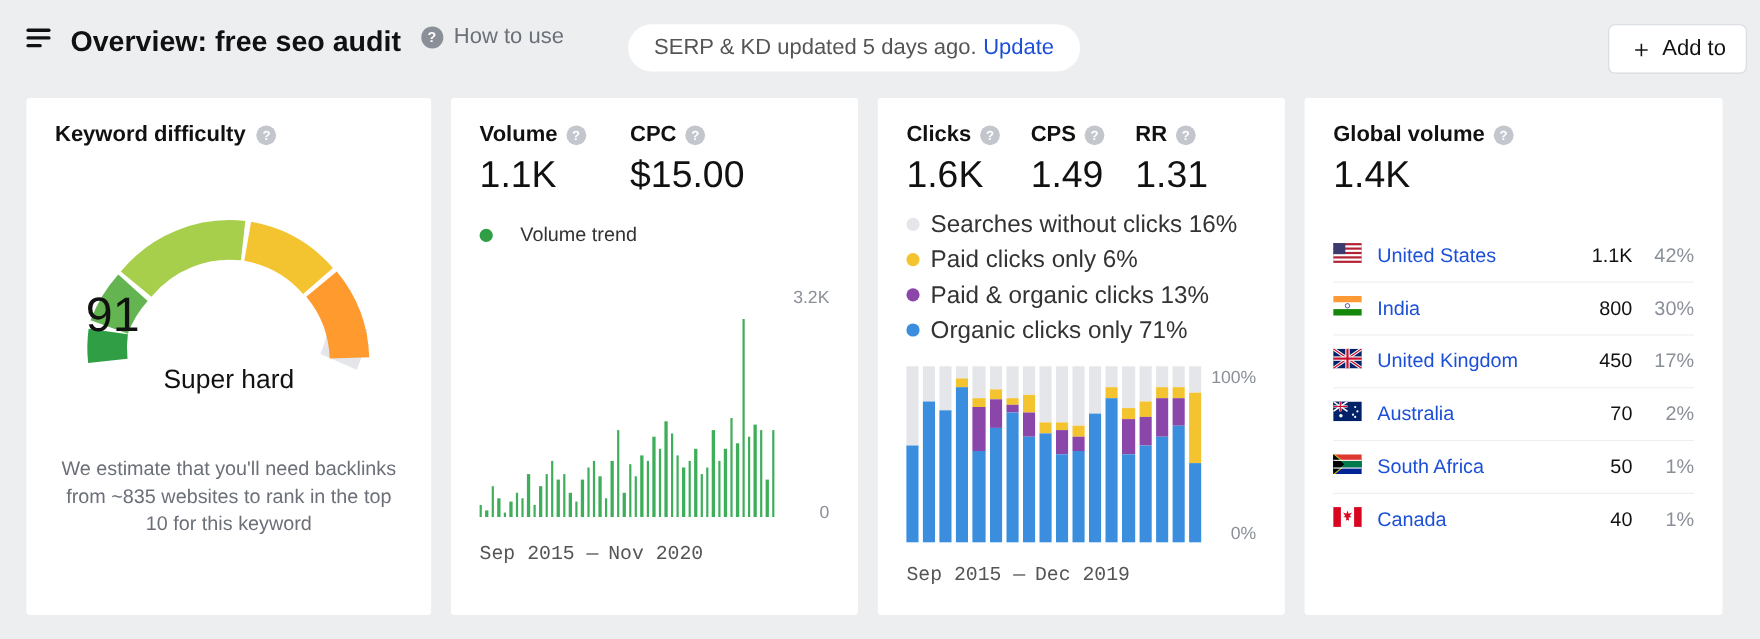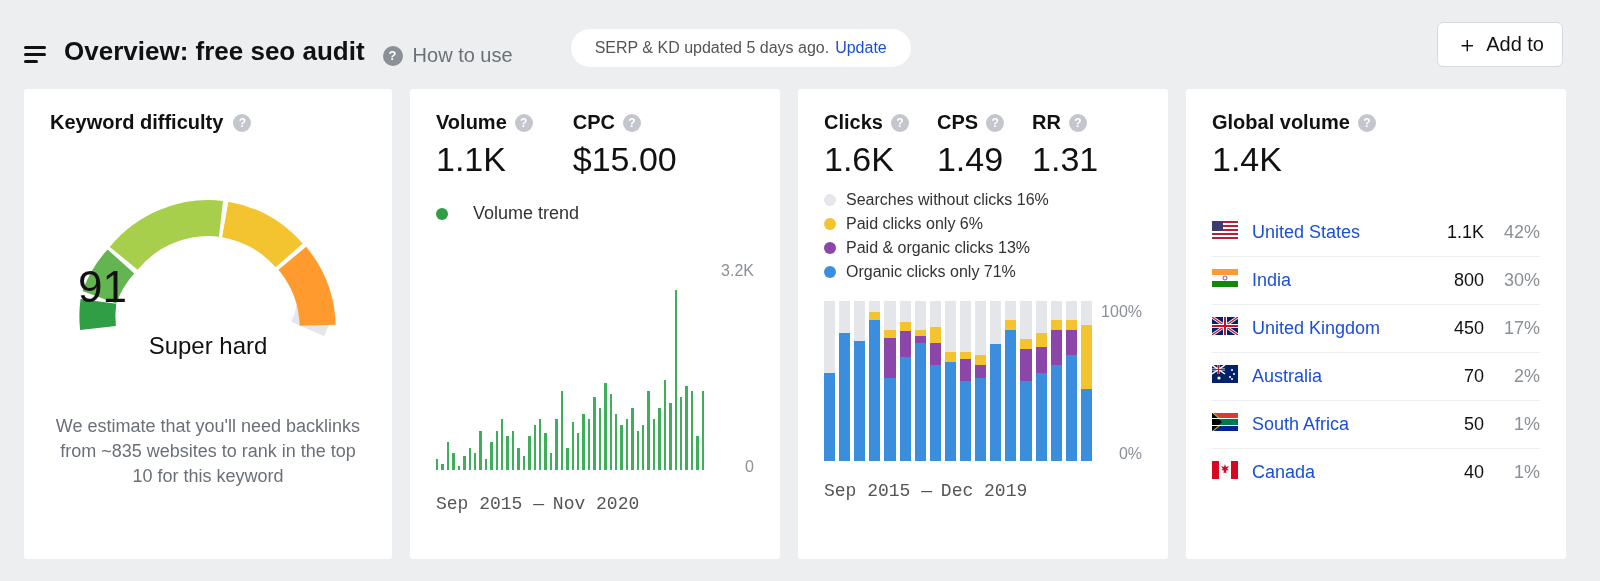--- a/index.html
+++ b/index.html
@@ -7,39 +7,39 @@
     font-family: -apple-system, BlinkMacSystemFont, "Segoe UI", Helvetica, Arial, sans-serif;
     background: #eceef0;
     color: #111;
     width: 1600px;
     height: 581px;
     overflow: hidden;
   }
   
   .header {
     display: flex;
-    align-items: flex-end;
-    padding: 22px 37px 0 24px;
+    align-items: flex-start;
+    padding: 22px 12px 0 24px;
     gap: 18px;
   }
   .menu-icon { cursor: pointer; }
   .menu-icon div { width: 22px; height: 3px; background:#111; border-radius:2px; margin:4px 0;}
   .menu-icon div:nth-child(1){width:22px;}
   .menu-icon div:nth-child(2){width:22px;}
   .menu-icon div:nth-child(3){width:14px;}
   .title { font-size: 26px; font-weight: 700; }
   .help-q {
     display:inline-flex;align-items:center;justify-content:center;
     width:20px;height:20px;border-radius:50%;background:#8a8f98;color:#fff;
     font-size:13px;font-weight:700;
   }
   .help-q.sm{width:18px;height:18px;font-size:12px;background:#c3c7cd;color:#fff;}
   .how-use{color:#6b7078;font-size:20px;display:flex;align-items:center;gap:10px;}
   .pill{
-    background:#fff;border-radius:999px;padding:10px 24px;font-size:16px;color:#555;
+    background:#fff;border-radius:999px;padding:10px 24px;font-size:20px;color:#555;
     display:flex;align-items:center;gap:6px;margin-left:40px;
   }
   .pill .update{color:#1c4fd8;font-weight:400;}
   .spacer{flex:1;}
   .addto{
     background:#fff;border:1px solid #d6dade;border-radius:6px;padding:10px 18px;
     font-size:20px;display:flex;align-items:center;gap:8px;cursor:pointer;
     margin-right:0;
   }
   .plus{font-size:22px;font-weight:400;line-height:1;}
@@ -68,21 +68,21 @@
   .bars{position:absolute;bottom:10px;left:0;right:50px;display:flex;align-items:flex-end;gap:3px;height:180px;}
   .bars div{flex:1;background:#3fae5b;min-width:2px;max-width:6px;}
   .ylab{position:absolute;right:0;font-size:16px;color:#8a8f98;}
   .ylab.top{top:12px;}
   .ylab.bot{bottom:4px;}
   .range{font-size:18px;color:#555;margin-top:14px;font-family:Liberation Mono, monospace;}
   .range .dash{letter-spacing:-1px;}
   
   .clk{width:370px;height:470px;}
   .clk .metric-row{gap:28px;}
-  .clk-legend{margin-top:12px;font-size:16px;color:#333;}
+  .clk-legend{margin-top:12px;font-size:22px;color:#333;}
   .clk-legend div{display:flex;align-items:center;gap:10px;margin:6px 0;}
   .stacked-area{position:relative;height:176px;margin-top:10px;}
   .stacked{position:absolute;bottom:6px;left:0;right:50px;display:flex;align-items:flex-end;gap:4px;height:160px;}
   .stacked .sbar{flex:1;display:flex;flex-direction:column-reverse;}
   .sbar span{display:block;width:100%;}
   
   .gv{width:380px;height:470px;}
   .gv-list{margin-top:30px;}
   .gv-row{display:flex;align-items:center;padding:12px 0;border-bottom:1px solid #eceef0;font-size:18px;}
   .gv-row:last-child{border-bottom:none;}

